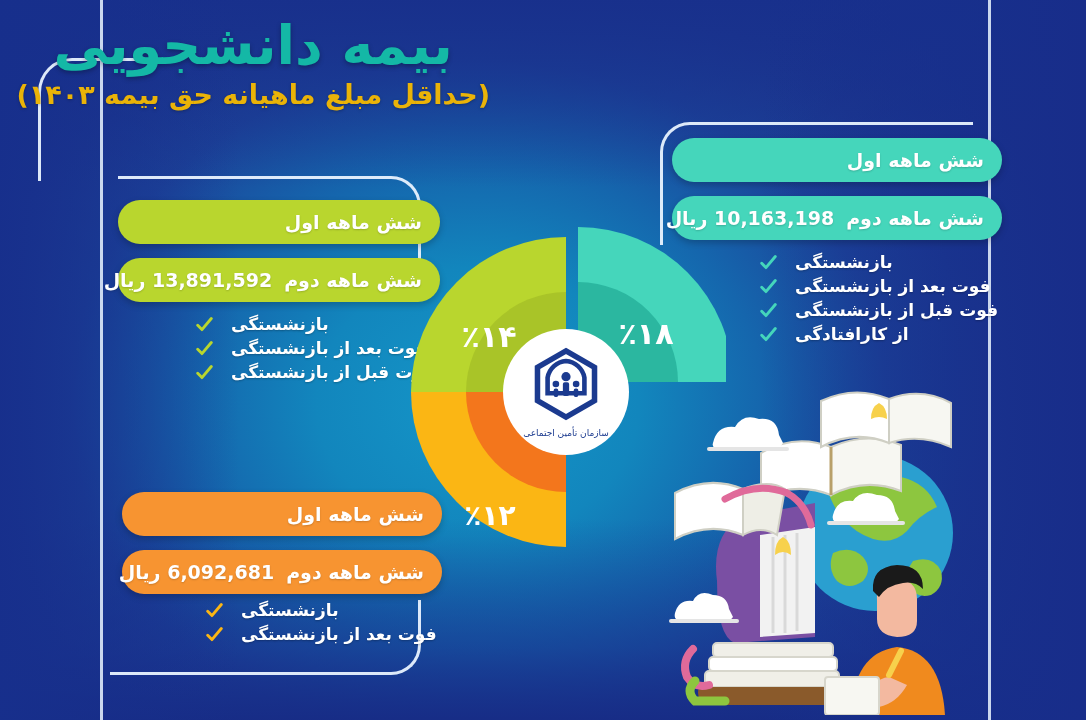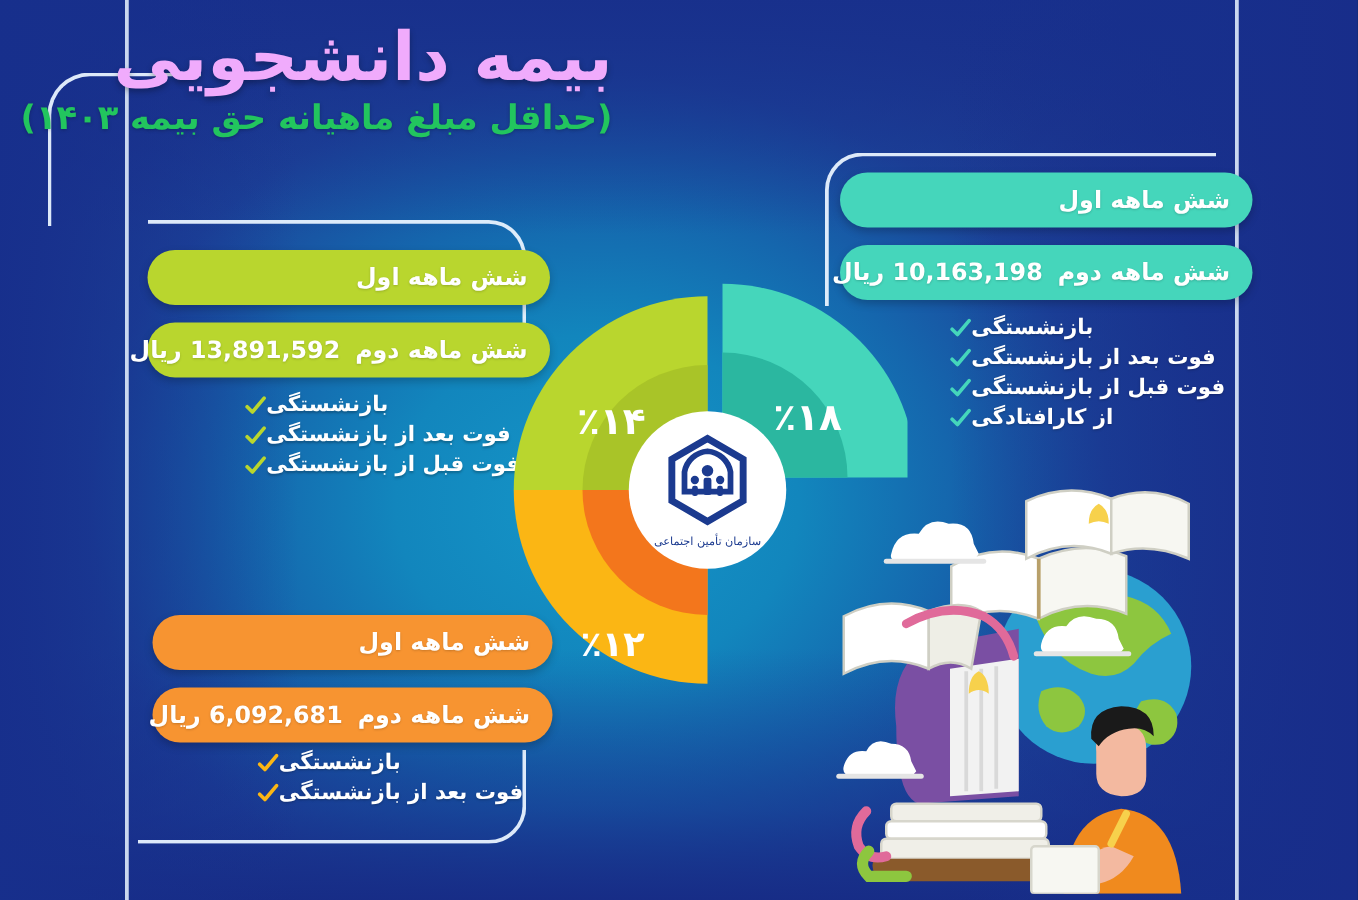--- a/index.html
+++ b/index.html
@@ -72,31 +72,32 @@
   .title-block {
     position: absolute;
     right: 596px;
     top: 16px;
     text-align: right;
     direction: rtl;
   }
   .title-main {
     font-size: 54px;
     font-weight: bold;
-    color: #f0abfc;
+    color: #14b8a6;
     letter-spacing: -1px;
     line-height: 1.1;
     text-shadow: 0 2px 5px rgba(0,0,0,.30);
     white-space: nowrap;
+    text-align: center;
   }
   .title-sub {
     margin-top: 4px;
     font-size: 27px;
     font-weight: bold;
-    color: #22c55e;
+    color: #eab308;
     line-height: 1.2;
     white-space: nowrap;
     text-shadow: 0 1px 3px rgba(0,0,0,.25);
   }
 
   
   .pill {
     position: absolute;
     display: flex;
     align-items: center;
@@ -129,21 +130,21 @@
   .check-list {
     position: absolute;
     direction: rtl;
     text-align: right;
   }
   .check-row {
     display: flex;
     flex-direction: row-reverse;
     align-items: center;
     justify-content: flex-start;
-    gap: 0;
+    gap: 18px;
     margin-bottom: 4px;
   }
   .check-row .check-icon {
     width: 17px; height: 17px;
     flex: 0 0 17px;
     display: block;
   }
   .check-row .check-text {
     font-size: 17px;
     font-weight: bold;

